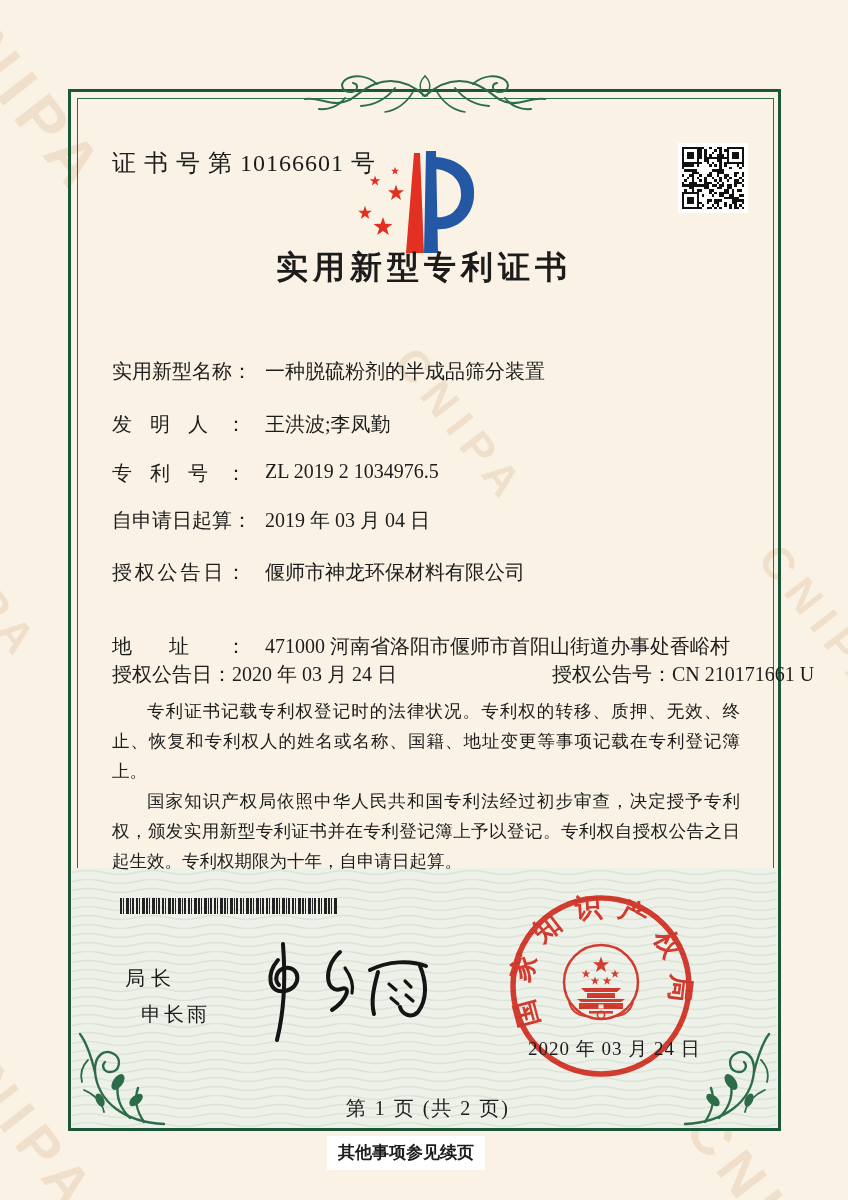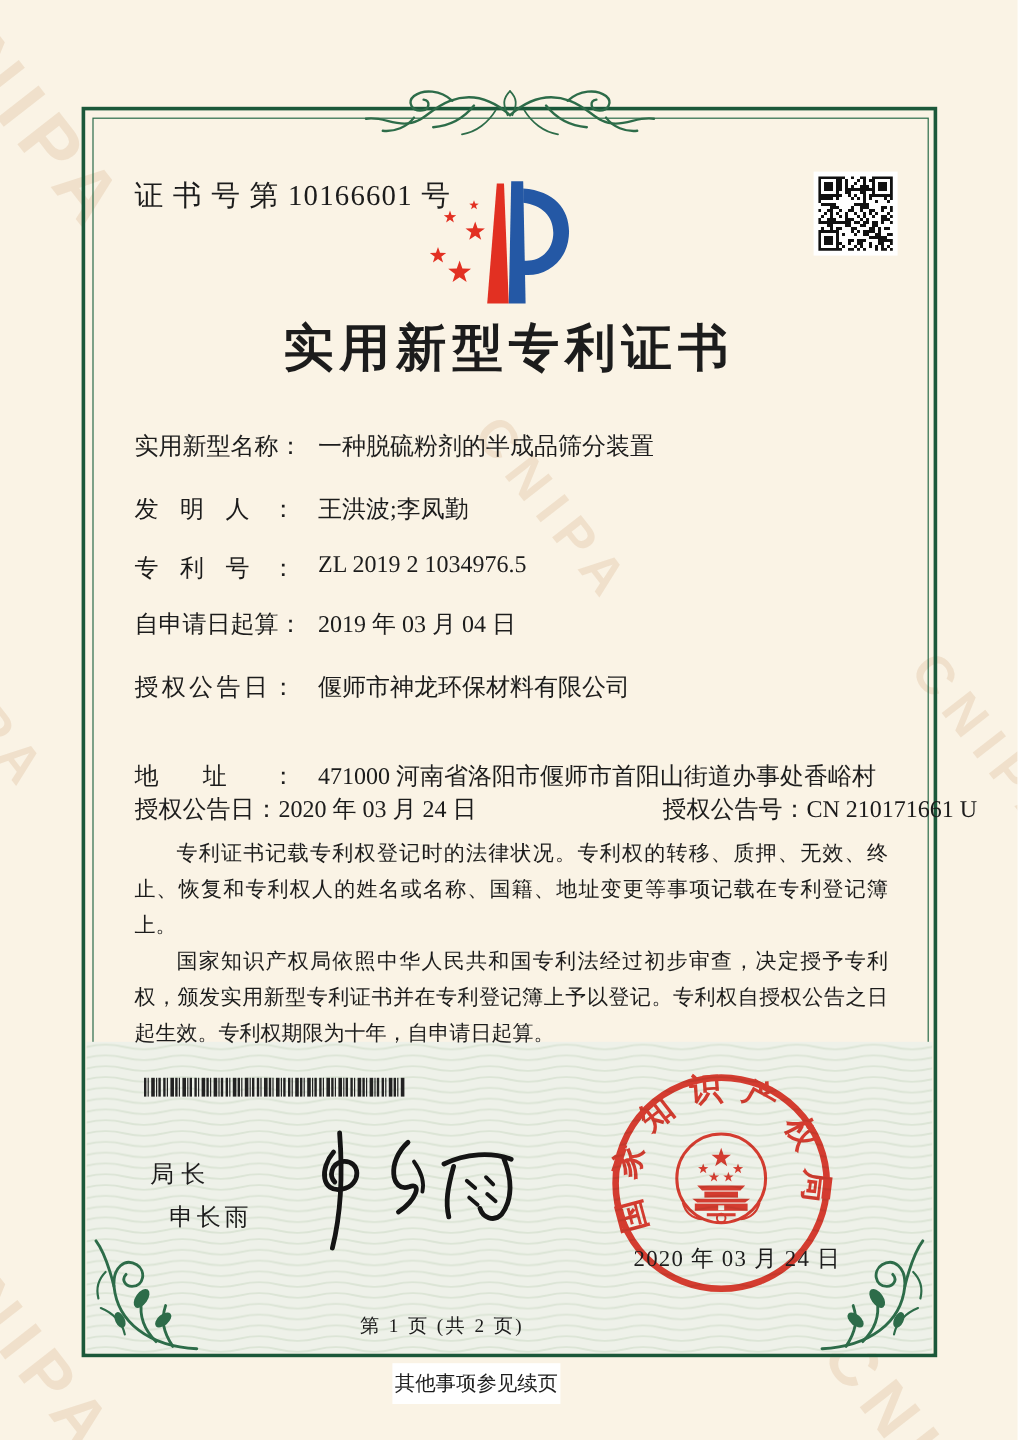--- a/index.html
+++ b/index.html
@@ -26,22 +26,22 @@
   }
   .waveband { position:absolute; left:72px; top:868px; z-index:1; }
   .ornament { position:absolute; z-index:2; }
   
   .cert-number {
     position:absolute; left:112px; top:147px; font-size:24px; letter-spacing:1px; z-index:4;
   }
   .logo { position:absolute; left:352px; top:141px; z-index:4; }
   .qr { position:absolute; left:678px; top:143px; z-index:4; background:#fff; padding:4px; }
   .title {
-    position:absolute; left:0; top:262px; width:848px; text-align:center;
-    font-size:42px; font-weight:700; letter-spacing:5px; z-index:4;
+    position:absolute; left:0; top:246px; width:848px; text-align:center;
+    font-size:32px; font-weight:700; letter-spacing:5px; z-index:4;
   }
   
   .field-row { position:absolute; left:112px; font-size:20px; z-index:4; white-space:nowrap; }
   .flabel {
     display:inline-block; width:134px; text-align:justify; text-align-last:justify;
     vertical-align:top;
   }
   .fvalue { margin-left:14px; }
   .grant2 { position:absolute; left:440px; top:0; }
   
@@ -49,24 +49,24 @@
     position:absolute; left:112px; top:696px; width:628px; font-size:17.5px;
     line-height:30px; text-align:justify; z-index:4;
   }
   .body-text p { margin:0; text-indent:2em; }
   .barcode { position:absolute; left:120px; top:898px; z-index:4; }
   .director-title { position:absolute; left:125px; top:965px; font-size:20px; letter-spacing:6px; z-index:4; }
   .director-name { position:absolute; left:141px; top:1001px; font-size:20px; letter-spacing:3px; z-index:4; }
   .signature { position:absolute; left:248px; top:938px; z-index:5; }
   .seal { position:absolute; left:505px; top:890px; z-index:5; mix-blend-mode:multiply; }
   .seal-date { position:absolute; left:528px; top:1036px; font-size:19px; letter-spacing:1px; z-index:6; }
-  .page-info { position:absolute; left:300px; top:1095px; width:210px; text-align:left; font-size:16px; letter-spacing:2px; z-index:4; }
+  .page-info { position:absolute; left:300px; top:1095px; width:210px; text-align:right; font-size:20px; letter-spacing:2px; z-index:4; }
   .note-box {
-    position:absolute; left:327px; top:1136px; width:140px; height:34px; background:#ffffff;
-    text-align:center; line-height:34px; font-size:17px; z-index:4;
+    position:absolute; left:327px; top:1136px; width:158px; height:34px; background:#ffffff;
+    text-align:center; line-height:34px; font-size:17px; z-index:4;font-weight:bold;
   }
 </style>
 </head>
 <body>
 
 <div class="page">
 
   <div class="wm" style="left:-28px; top:-30px; font-size:64px;">CNIPA</div>
   <div class="wm" style="left:424px; top:338px; font-size:44px;">CNIPA</div>
   <div class="wm" style="left:788px; top:535px; font-size:44px;">CNIPA</div>

